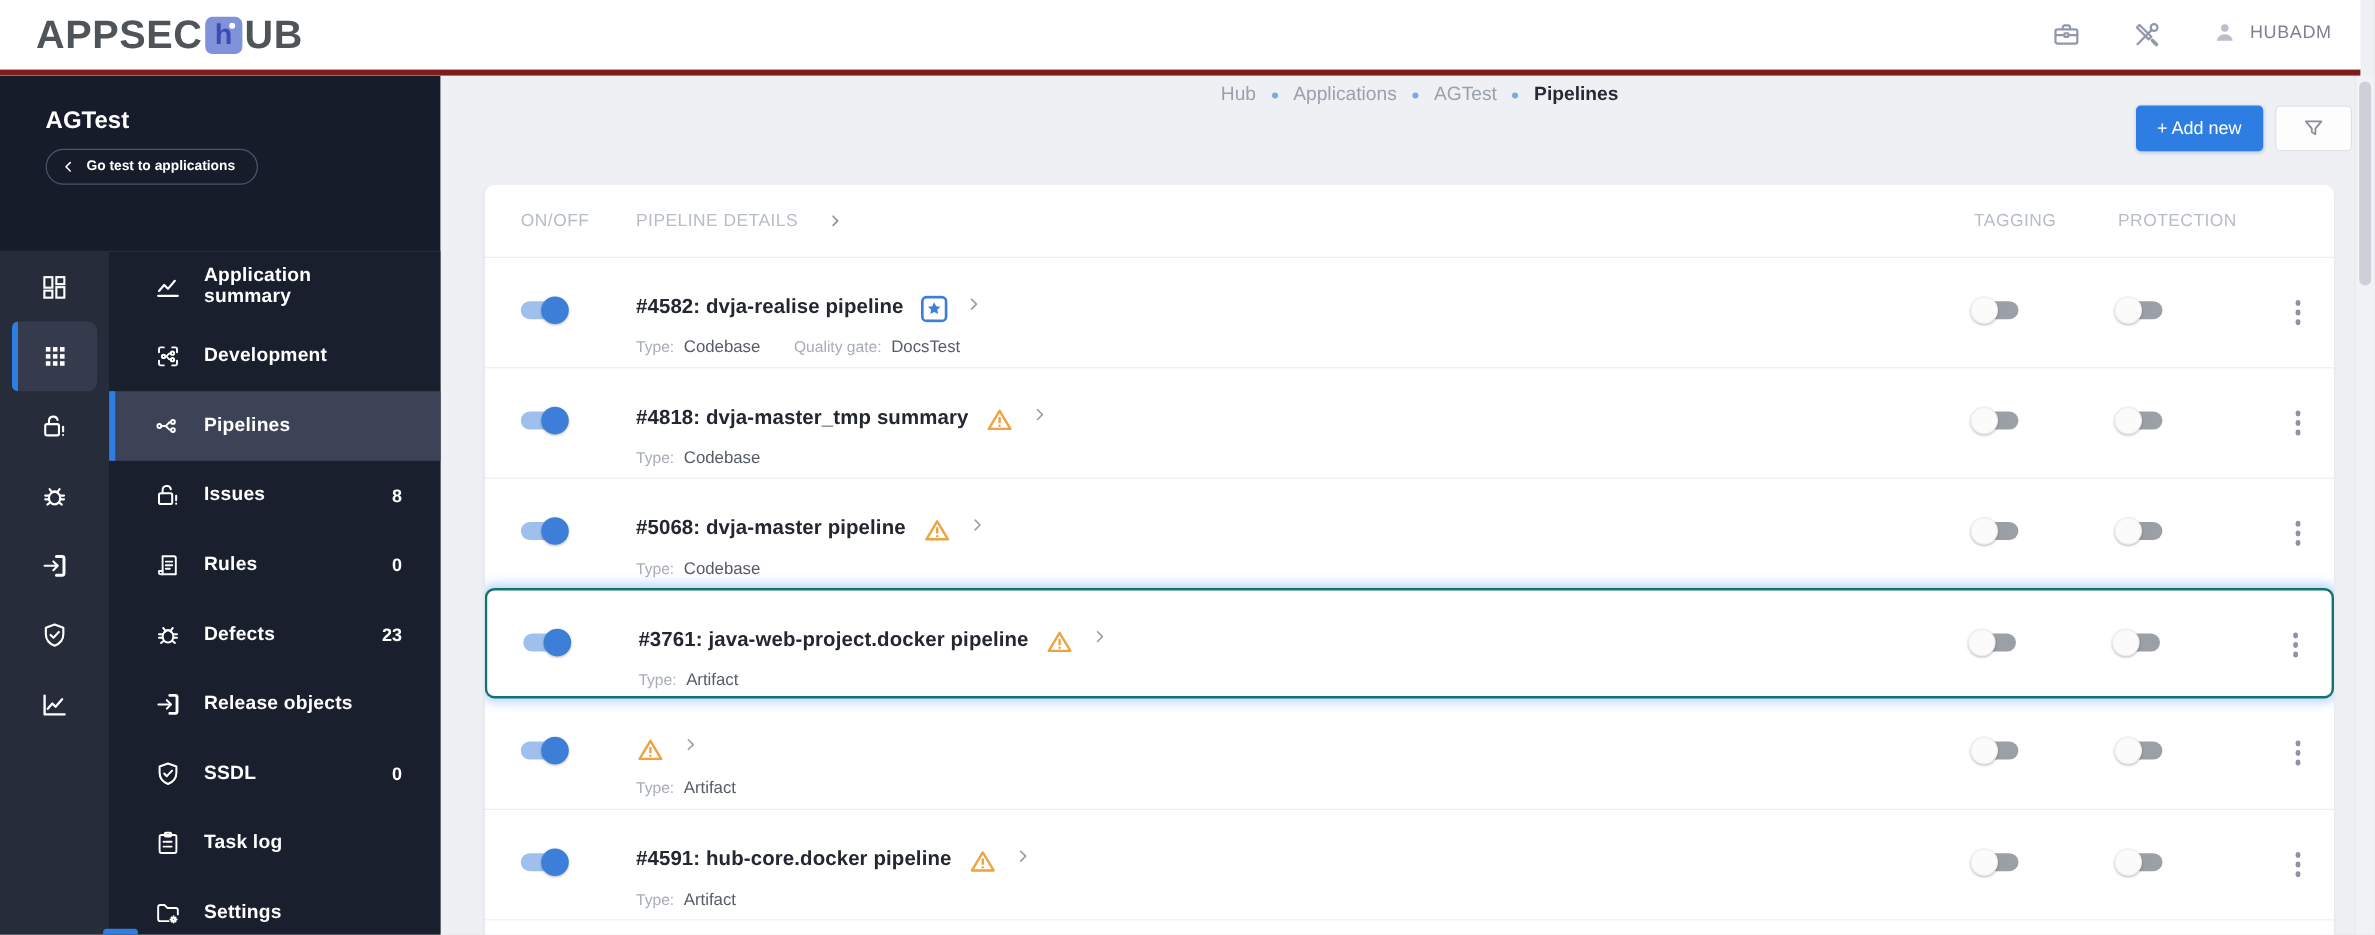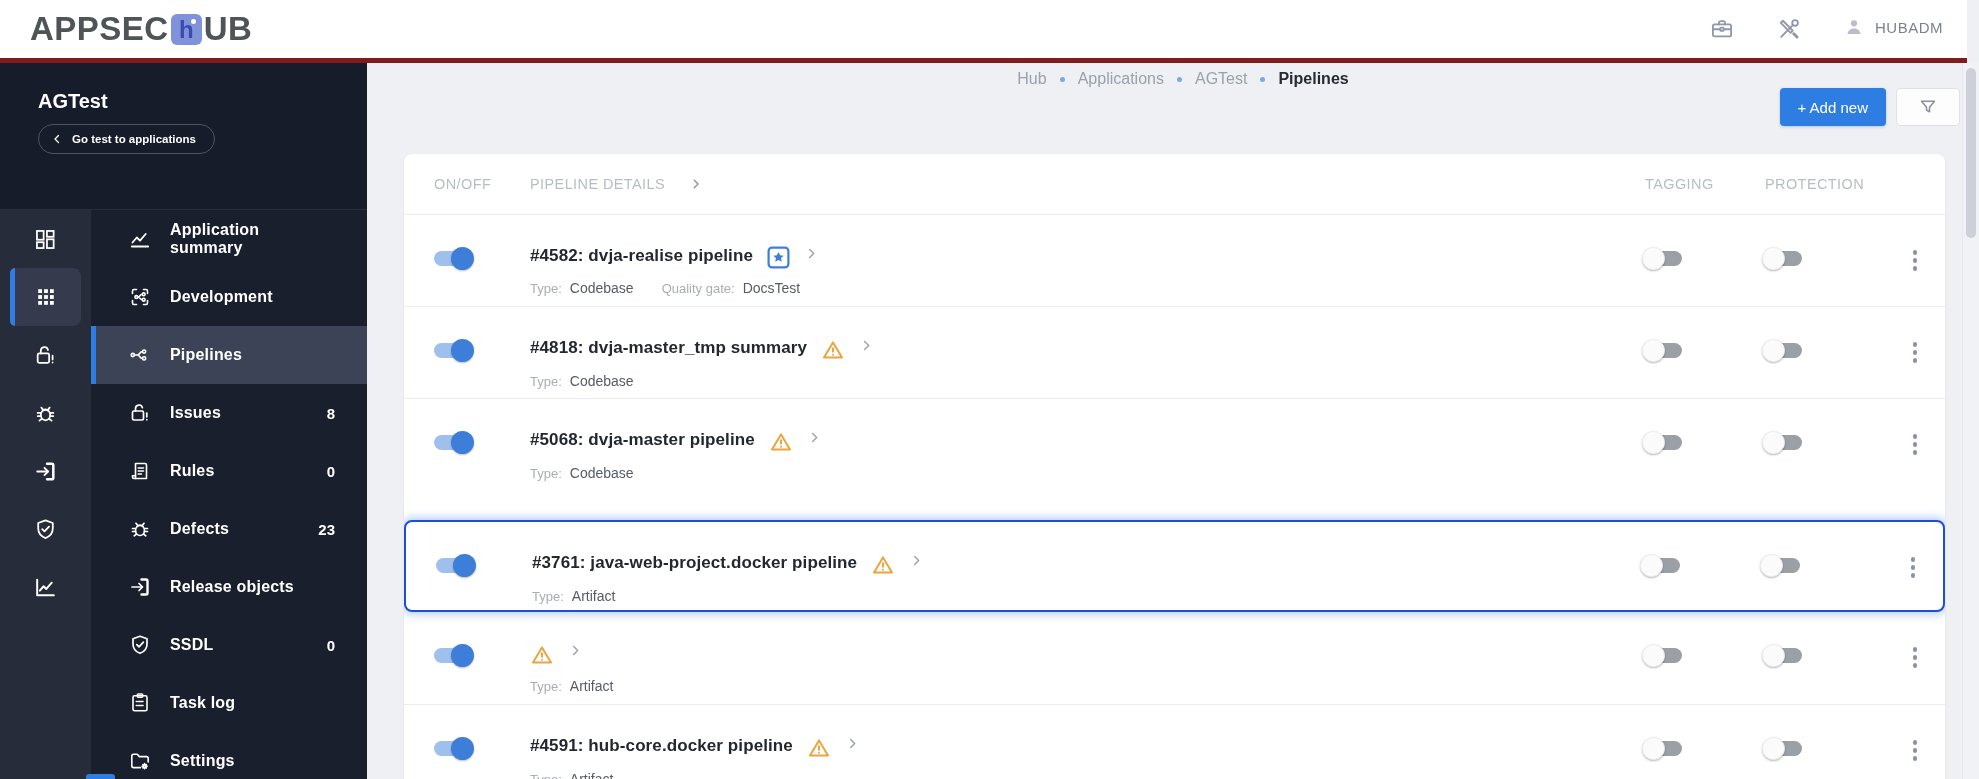--- a/index.html
+++ b/index.html
@@ -75,23 +75,22 @@
   .card {
     margin:44px 34px 0 37px; height:660px; background:#fff; border-radius:8px;
     box-shadow:0 1px 3px rgba(25,35,65,.07); overflow:hidden;
   }
   .grid-cols { display:grid; grid-template-columns:96px 1fr 120px 140px 20px; padding:0 20px 0 30px; }
   .thead { height:60px; align-items:center; color:#b7bdc7; font-size:14.5px; letter-spacing:.4px; }
   .th-details { display:flex; align-items:center; gap:24px; }
   .row { height:92px; border-top:1px solid #ecedf1; align-items:start; position:relative; cursor:pointer; background:#fff; }
   .row:first-of-type { border-top:none; }
   .row.row-highlighted {
-    border:2px solid #1d4ed8; border-radius:8px; z-index:2;
+    border:2px solid #0f766e; border-radius:8px; z-index:2;
     box-shadow:0 0 10px 2px rgba(77,139,245,.45);
-    margin-top:30px;
   }
   .row.row-highlighted + .row { border-top:none; }
   .row-end-divider { border-top:1px solid #ecedf1; height:40px; }
   .cell-toggle { margin-top:36px; }
   .details { margin-top:31px; }
   .title-line { display:flex; align-items:flex-start; gap:14px; }
   .row-title { font-size:17px; font-weight:bold; color:#232730; letter-spacing:.1px; }
   .meta-line { margin-top:11px; display:flex; align-items:baseline; }
   .meta-label { font-size:13px; color:#a8adb7; }
   .meta-value { font-size:14px; color:#565c66; margin-left:8px; }

